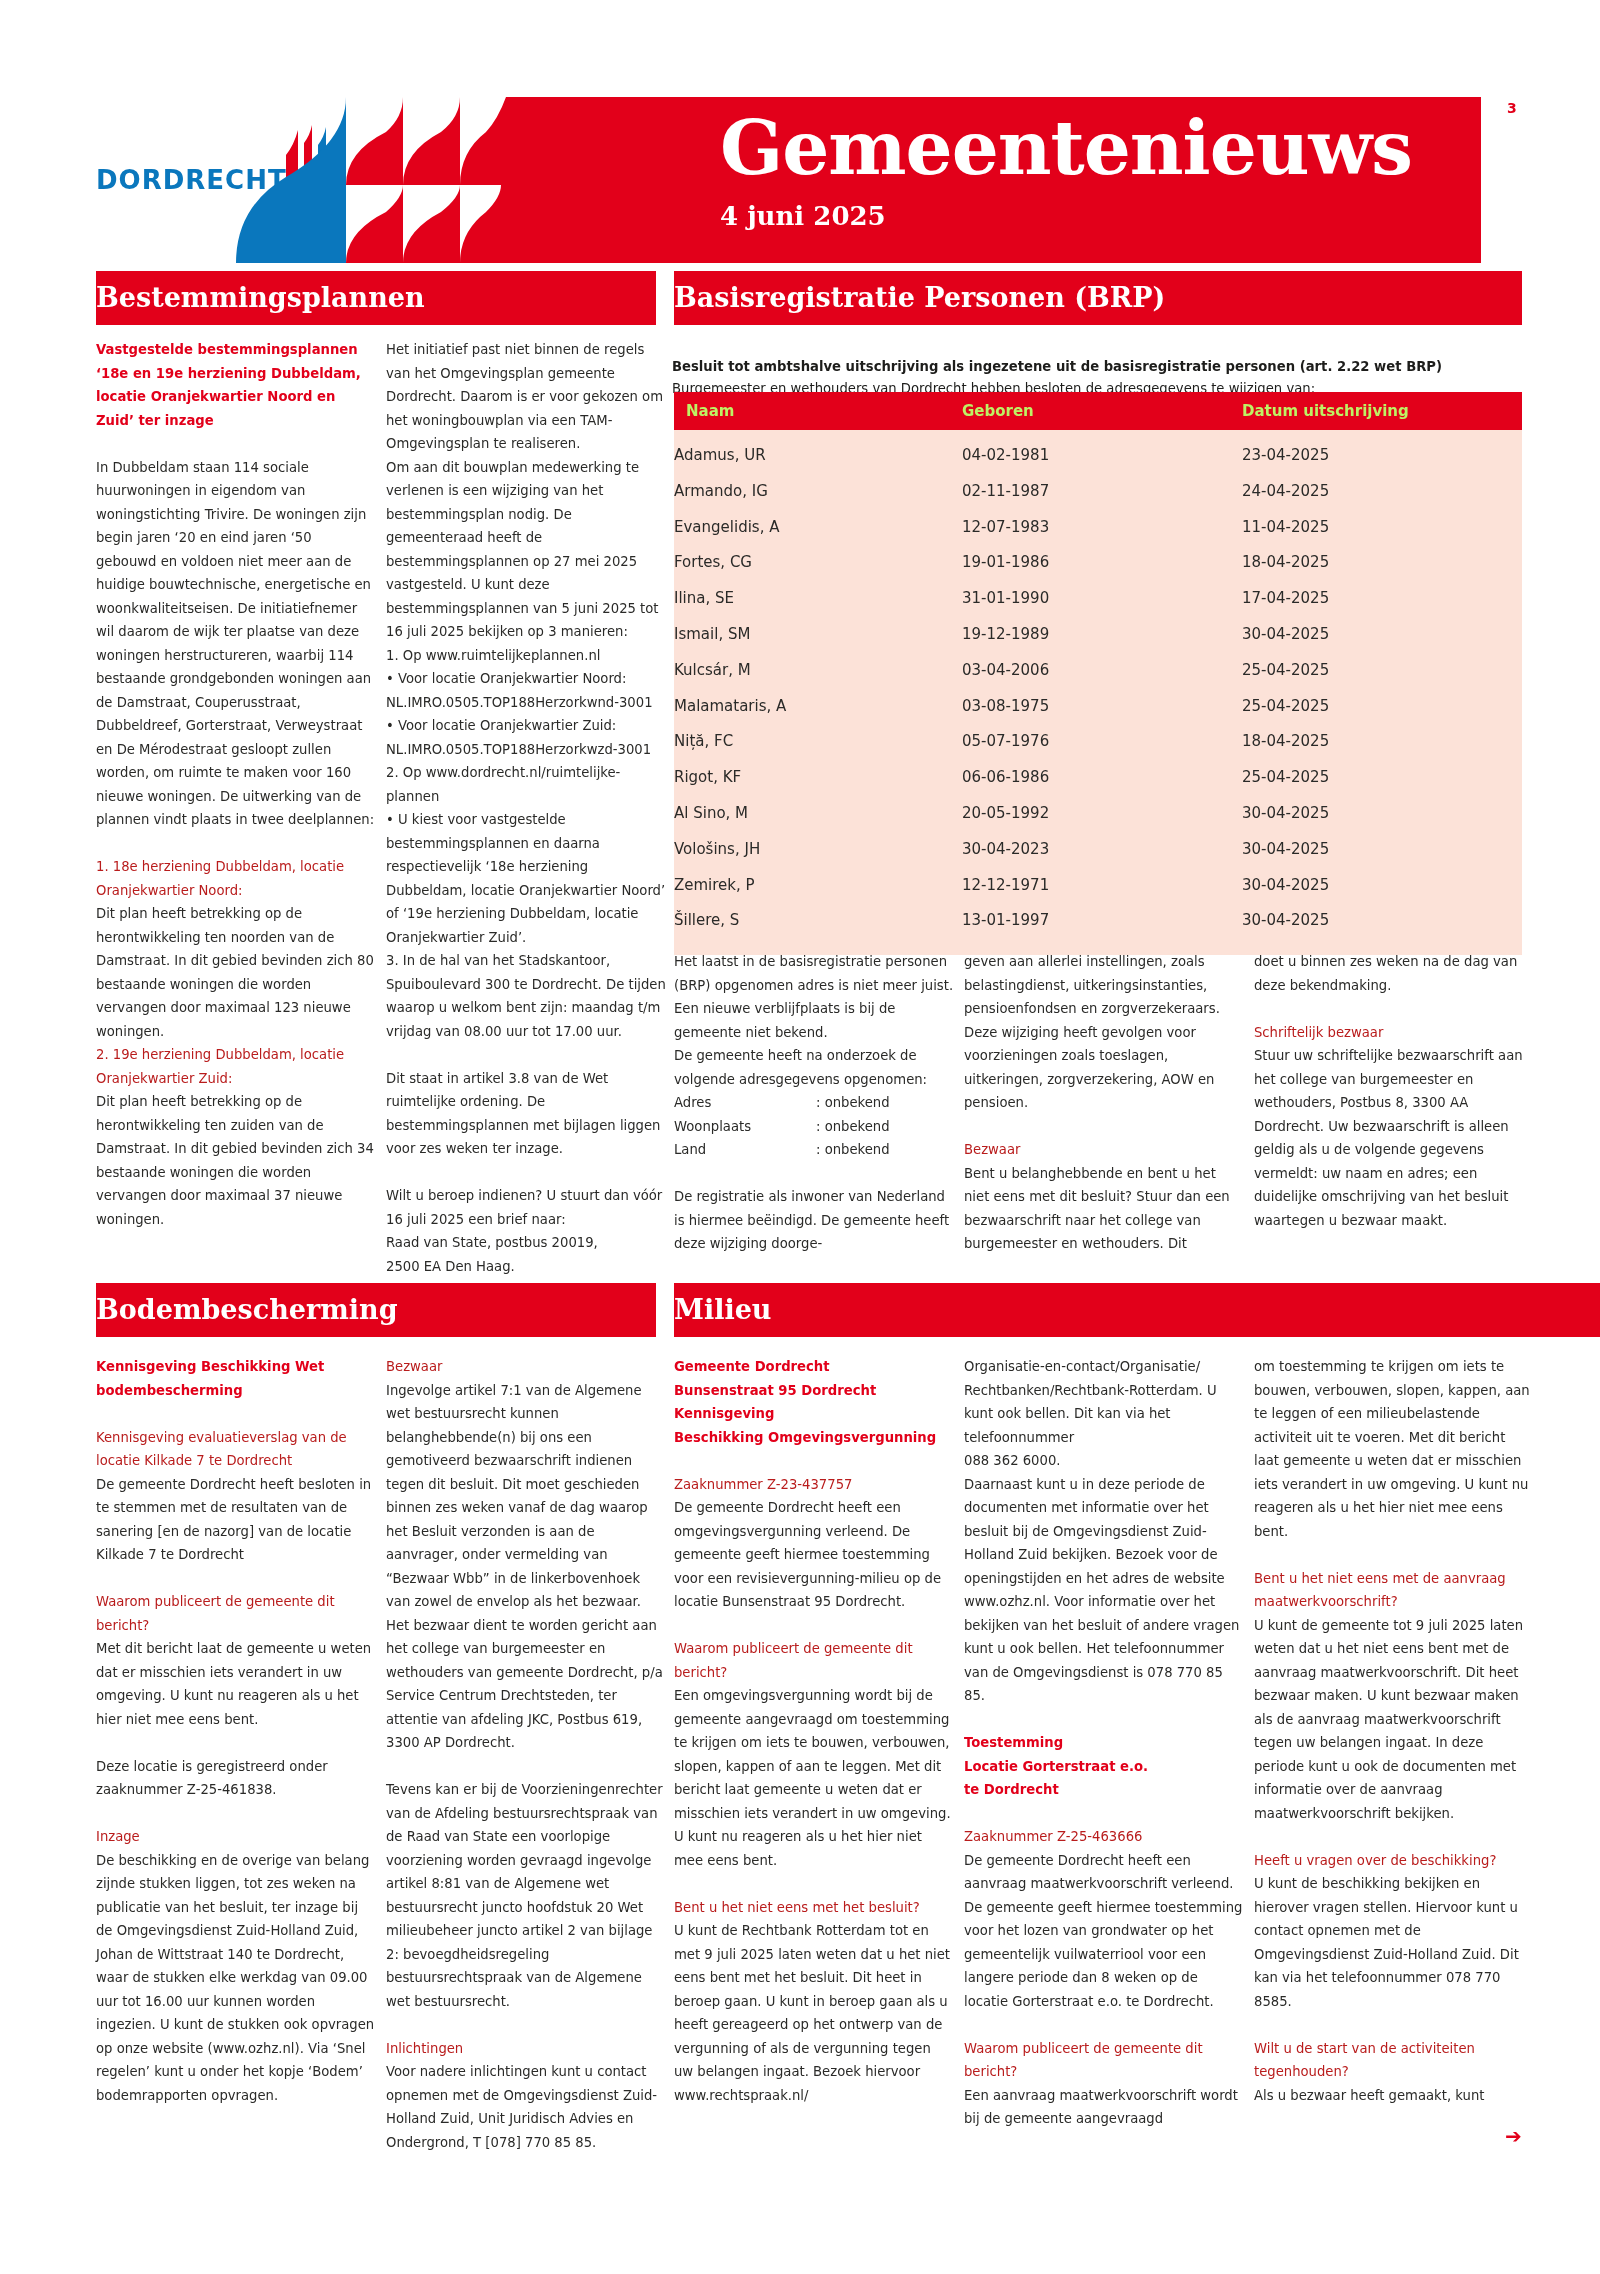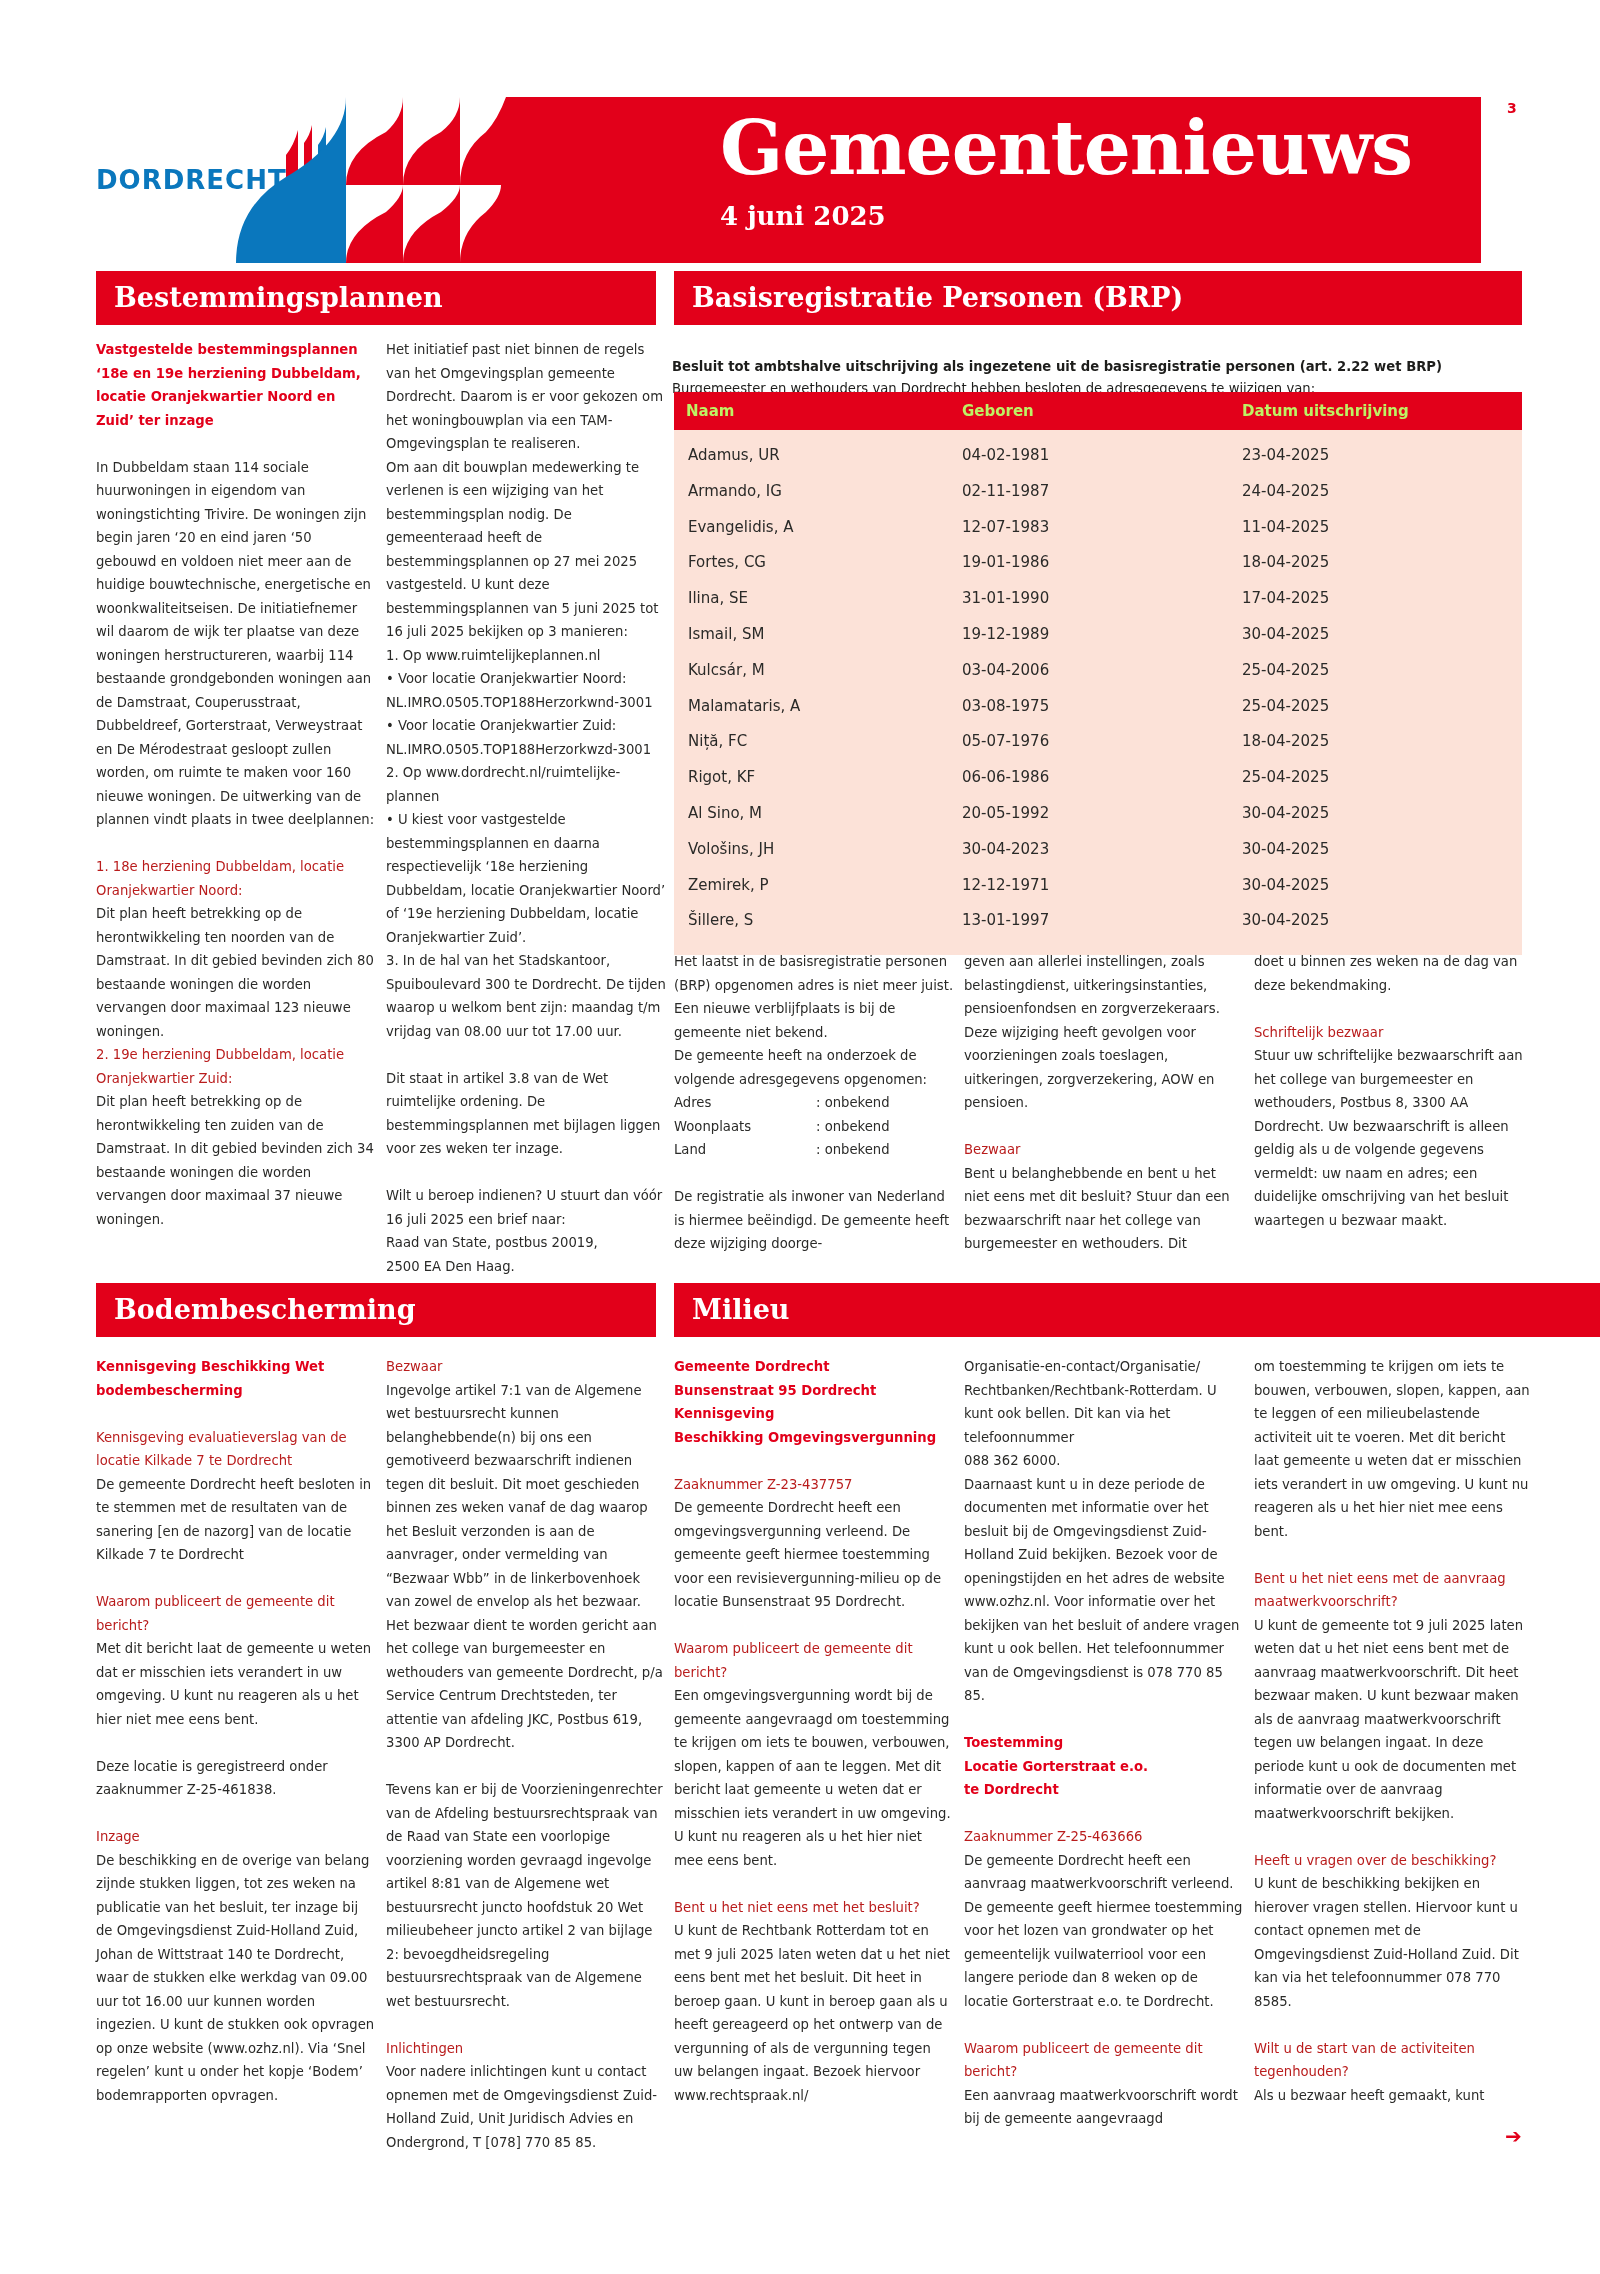--- a/index.html
+++ b/index.html
@@ -9,38 +9,38 @@
   .logo { position: absolute; left: 96px; top: 125px; width: 260px; height: 120px; text-align: center; }
   .logo-text { position: absolute; left: 0; top: 40px; font-family: "DejaVu Sans", sans-serif; font-weight: bold; font-size: 26px; letter-spacing: 1px; color: #0a77bd; }
   .logo-mark { position: absolute; left: 180px; top: 0; width: 70px; height: 110px; }
   .deco { position: absolute; left: 236px; top: 97px; width: 470px; height: 166px; }
   .banner { position: absolute; left: 696px; top: 97px; width: 785px; height: 166px; background: #e2001a; }
   .banner-title { position: absolute; left: 24px; top: 8px; font-family: "DejaVu Serif", serif; font-weight: bold; font-size: 74px; color: #fff; letter-spacing: -1px; }
   .banner-date { position: absolute; left: 24px; top: 104px; font-family: "DejaVu Serif", serif; font-weight: bold; font-size: 26px; color: #fff; }
   .page-num { position: absolute; left: 1507px; top: 100px; font-family: "DejaVu Sans", sans-serif; font-weight: bold; font-size: 14px; color: #e2001a; }
 
   
-  .sec-head { position: absolute; height: 54px; background: #e2001a; color: #fff; font-family: "DejaVu Serif", serif; font-weight: bold; font-size: 27px; padding-left: 18px; line-height: 54px; }
+  .sec-head { position: absolute; height: 54px; background: #e2001a; color: #fff; font-family: "DejaVu Serif", serif; font-weight: bold; font-size: 27px; line-height: 54px; }
 
   .col { position: absolute; font-family: "DejaVu Sans", sans-serif; font-size: 13.2px; line-height: 23.5px; color: #2a2a28; }
   .col p { margin: 0; }
   .col .gap { height: 23.5px; }
   .col .h { font-weight: normal; color: #b91c1c; }
   .col .hr { font-weight: bold; color: #e2001a; }
   .kv { display: flex; }
   .kv .k { width: 142px; }
 
   
   .brp-intro { position: absolute; left: 672px; top: 332px; width: 860px; font-size: 13.2px; line-height: 22px; margin-top: 24px; }
   .brp-intro .b { font-weight: bold; color: #1d1d1b; }
   .brp-table { position: absolute; left: 674px; top: 392px; width: 848px; background: #fce2d8; }
   .brp-head { display: flex; height: 38px; background: #e2001a; color: #bef264; font-weight: bold; font-size: 15px; line-height: 38px; }
   .brp-rows { padding: 8px 0 16px 0; }
   .brp-row { display: flex; height: 35.8px; line-height: 35.8px; font-size: 15px; color: #2a2a28; }
-  .c1 { width: 276px; padding-left: 14px; }
+  .c1 { width: 276px; }
   .c2 { width: 290px; padding-left: 12px; }
   .c3 { flex: 1; padding-left: 2px; }
   .brp-head .c1 { padding-left: 12px; }
 
   .arrow { position: absolute; left: 1505px; top: 2124px; color: #e2001a; font-size: 20px; font-weight: bold; }
 </style>
 </head>
 <body>
 
 <div class="logo">

